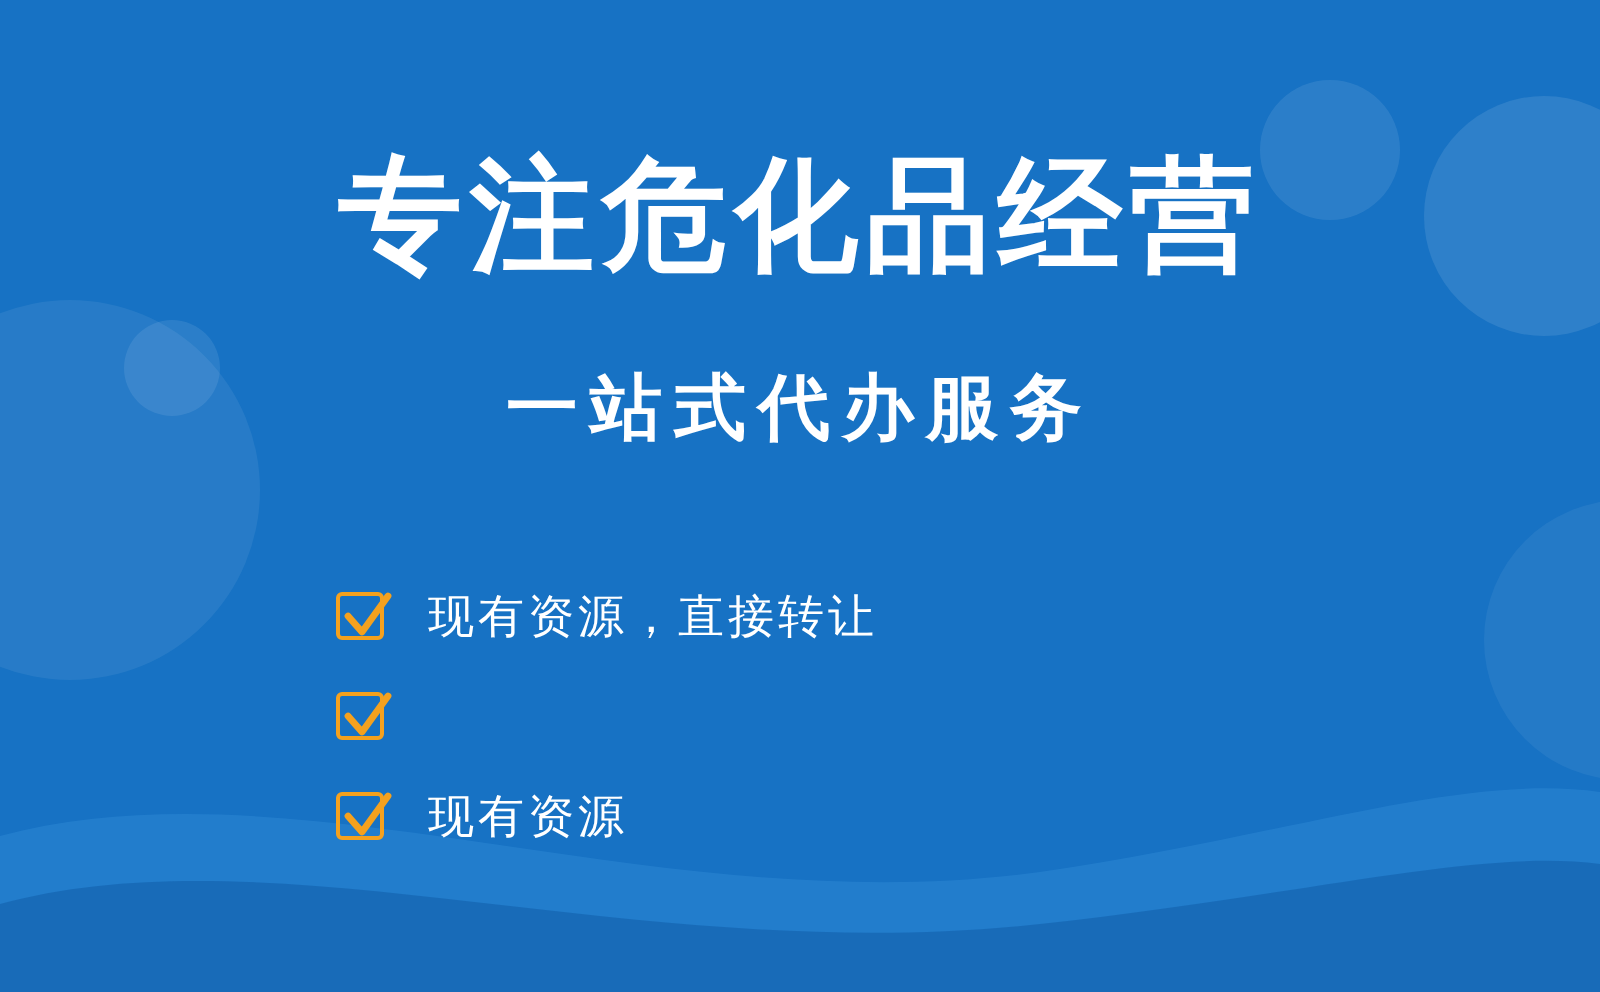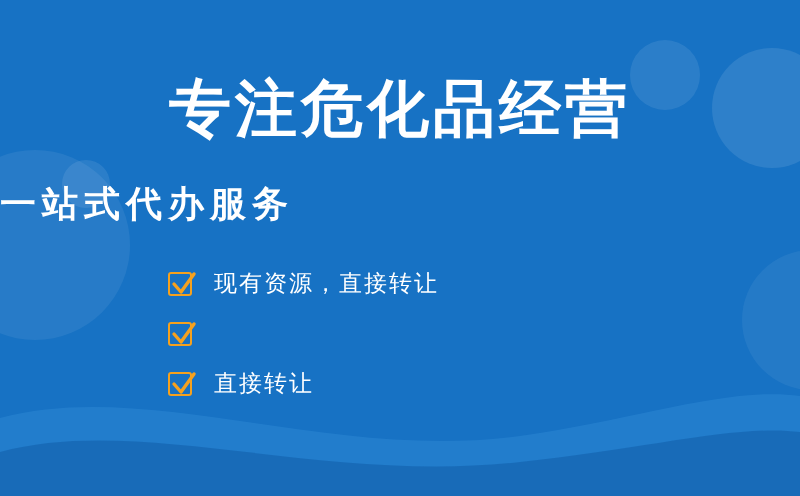--- a/index.html
+++ b/index.html
@@ -58,36 +58,37 @@
     font-weight: bold;
     letter-spacing: 4px;
     line-height: 1.0;
     white-space: nowrap;
   }
   .subhead {
     position: absolute;
     left: 0;
     top: 186px;
     width: 800px;
+    text-align: center;
     color: #ffffff;
     font-size: 36px;
     font-weight: bold;
     letter-spacing: 6px;
     line-height: 1.0;
     white-space: nowrap;
   }
   .features {
     position: absolute;
     left: 168px;
     top: 272px;
     width: 420px;
   }
   .feature-row {
     display: flex;
-    align-items: flex-start;
+    align-items: flex-end;
     height: 48px;
     margin-bottom: 2px;
   }
   .check-box {
     width: 24px;
     height: 24px;
     border: 2px solid #f5a11e;
     border-radius: 3px;
     position: relative;
     flex: 0 0 auto;
@@ -146,18 +147,18 @@
           </svg>
         </span>
       </div>
 
       <div class="feature-row">
         <span class="check-box">
           <svg width="32" height="32" viewBox="0 0 32 32">
             <path d="M7,16 L14,24 L27,6" fill="none" stroke="#f5a11e" stroke-width="3.4" stroke-linecap="round" stroke-linejoin="round"></path>
           </svg>
         </span>
-        <span class="feature-text">直接转让</span>
+        <span class="feature-text">现有资源</span>
       </div>
 
     </div>
   </div>
 </div>
 
 </body></html>

